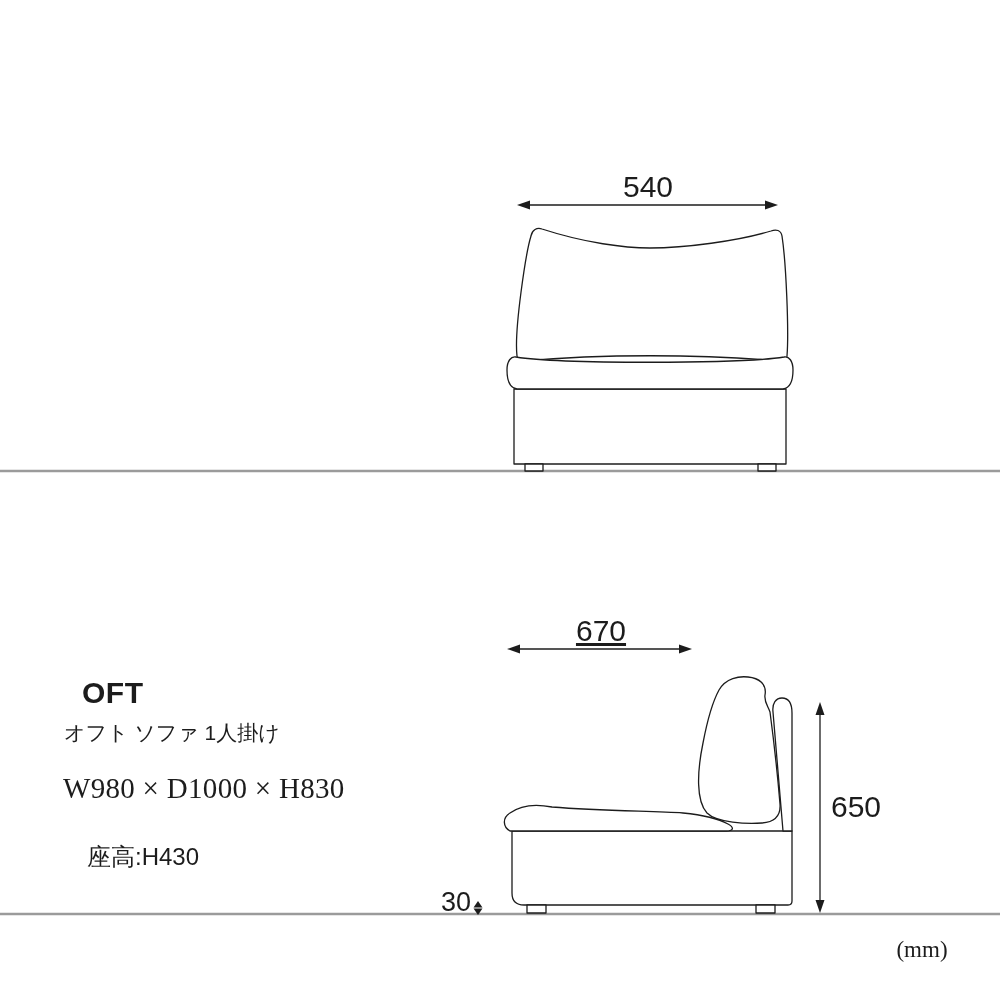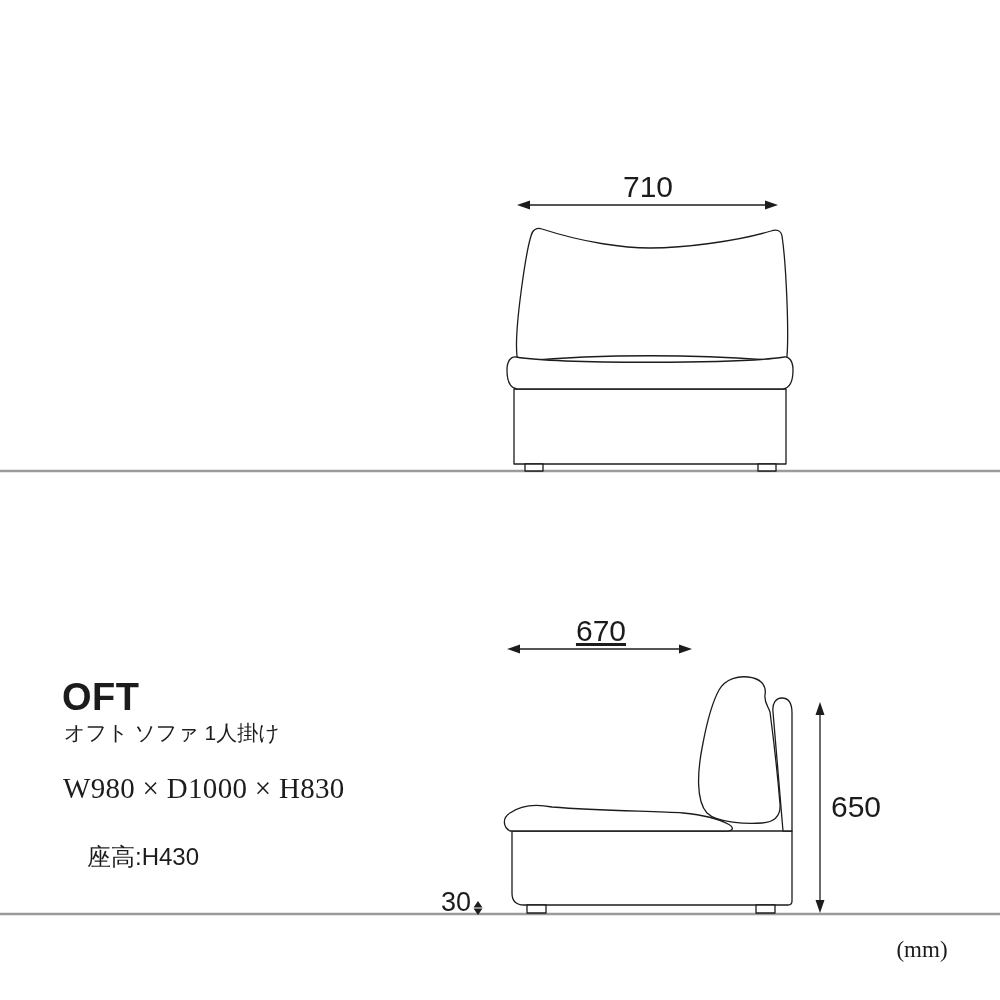--- a/index.html
+++ b/index.html
@@ -37,23 +37,24 @@
   .dim-label-30 {
     font-size: 27px;
     transform: translateX(-100%);
   }
   .unit-label {
     font-size: 23px;
     transform: translateX(-50%);
     font-family: Liberation Serif, serif;
   }
   .product-code {
-    font-size: 38px;
+    font-size: 30px;
     font-weight: bold;
     letter-spacing: 0.5px;
+    margin-left: 20px;
   }
   .product-name {
     font-size: 21px;
   }
   .product-dims {
     font-size: 29px;
     letter-spacing: 0.3px;
     font-family: Liberation Serif, serif;
   }
   .seat-height {
@@ -152,21 +153,21 @@
       <polygon points="820,702 815.5,715 824.5,715" stroke="none"></polygon>
       <polygon points="820,913 815.5,900 824.5,900" stroke="none"></polygon>
     </g>
 
     <g fill="#1c1c1c">
       <polygon points="478,901 473.5,907.5 482.5,907.5" stroke="none"></polygon>
       <polygon points="473.5,908.5 482.5,908.5 478,915" stroke="none"></polygon>
     </g>
   </svg>
 
-  <div class="label dim-label" style="left:648px; top:172px;">710</div>
+  <div class="label dim-label" style="left:648px; top:172px;">540</div>
 
   <div class="label dim-label" style="left:601px; top:616px;text-decoration:underline;">670</div>
 
   <div class="label dim-label-650" style="left:831px; top:792px;">650</div>
 
   <div class="label dim-label-30" style="left:471px; top:889px;">30</div>
 
   <div class="label unit-label" style="left:922px; top:938px;">(mm)</div>
 
   <div>

